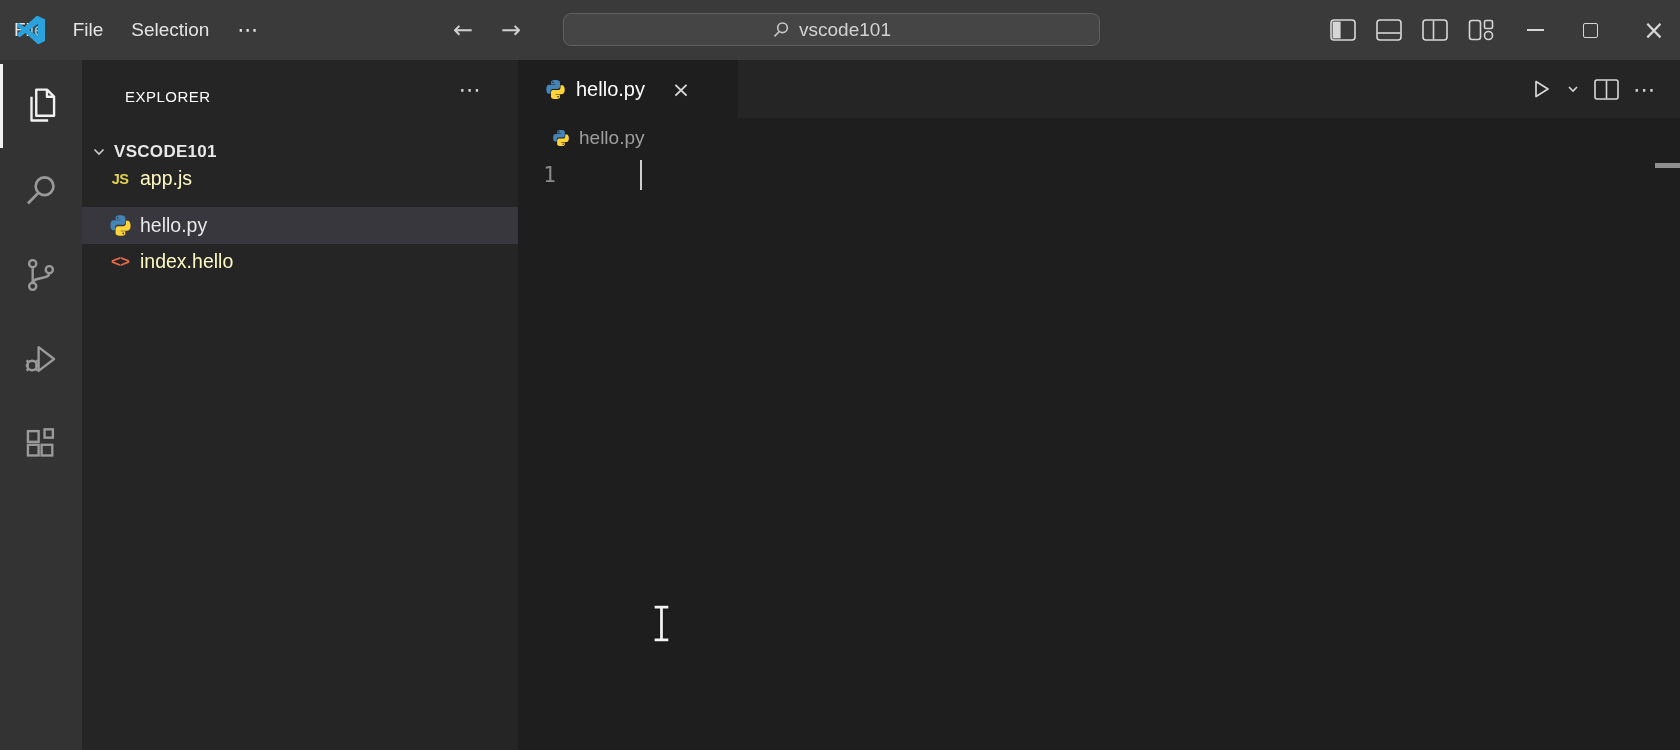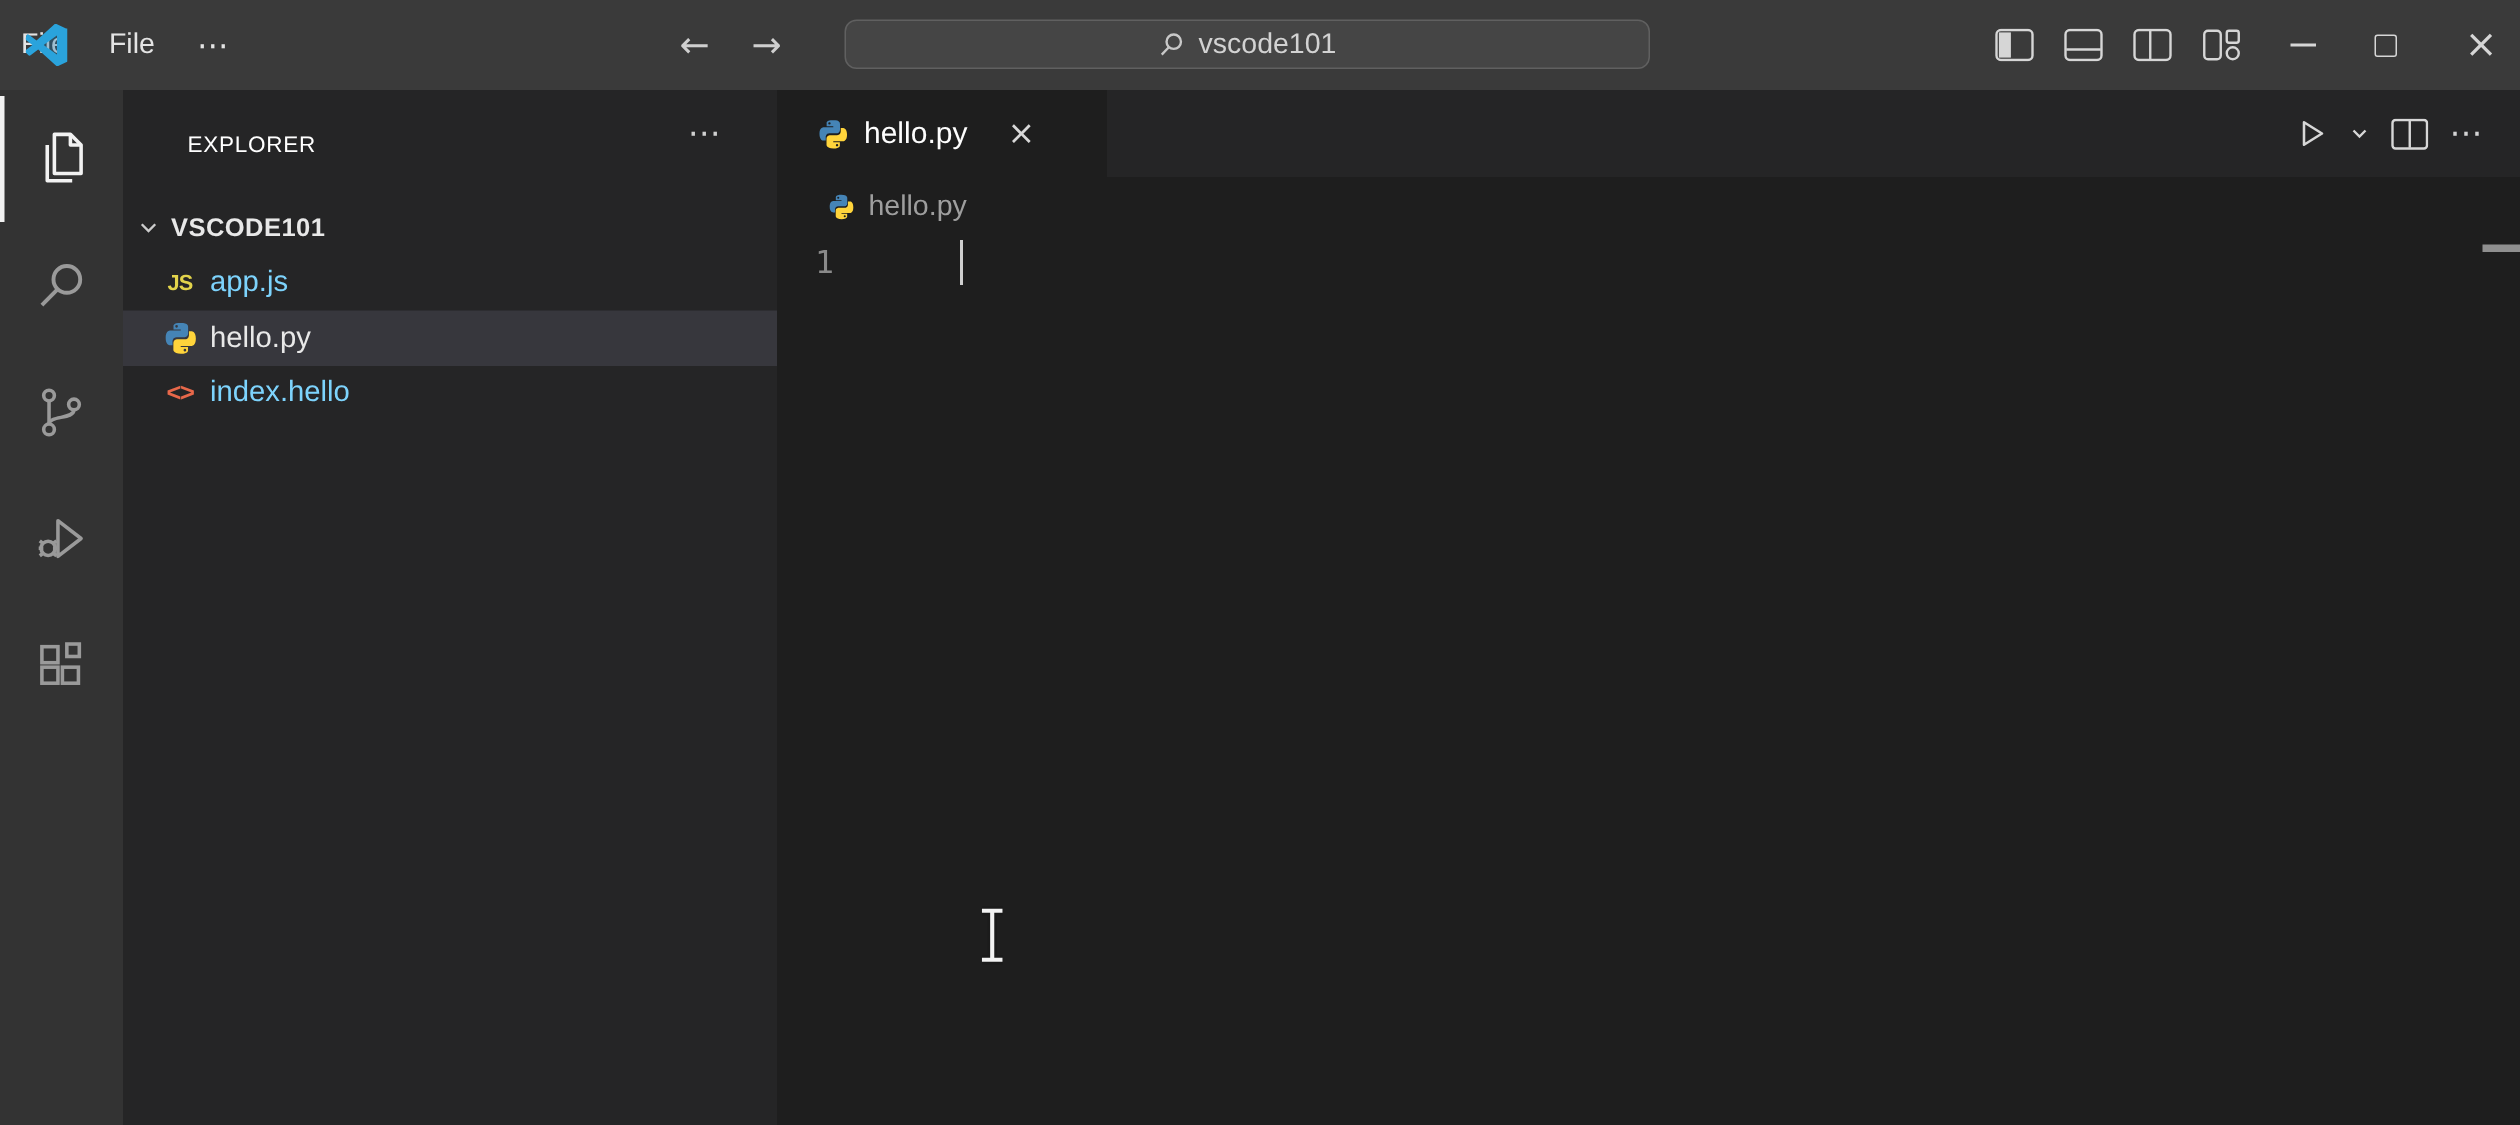--- a/index.html
+++ b/index.html
@@ -45,27 +45,27 @@
   .ab-item{left:0;width:82px;height:86px;display:flex;align-items:center;justify-content:center;}
   .ab-0{top:2px;} .ab-1{top:88px;} .ab-2{top:172px;} .ab-3{top:256px;} .ab-4{top:340px;}
 
   
   .sidebar{left:82px;top:60px;width:436px;height:690px;background:#252526;}
   .sb-title{left:43px;top:28px;font-size:15px;letter-spacing:.5px;color:#ffffff;}
   .sb-more{left:368px;top:14px;width:40px;height:30px;display:flex;align-items:center;justify-content:center;
     font-family:"DejaVu Sans",sans-serif;font-size:22px;color:#d0d0d0;letter-spacing:1px;}
   .tree-row{left:0;width:436px;height:37px;display:flex;align-items:center;}
   .row-folder{top:73px;}
-  .row-f0{top:110px;text-align:center;} .row-f1{top:147px;} .row-f2{top:183px;}
+  .row-f0{top:100px;text-align:center;} .row-f1{top:147px;} .row-f2{top:183px;}
   .row-selected{background:#37373d;}
   .folder-chevron{margin-left:9px;width:16px;height:16px;flex:0 0 auto;}
   .folder-name{margin-left:7px;font-size:17px;font-weight:bold;color:#e8e8e8;letter-spacing:.3px;}
   .file-icon-slot{margin-left:25px;width:26px;height:24px;flex:0 0 auto;
     display:flex;align-items:center;justify-content:center;}
-  .file-label{margin-left:7px;font-size:19.5px;color:#7dd3fc;}
+  .file-label{margin-left:7px;font-size:19.5px;color:#fef9c3;}
   .row-selected .file-label{color:#e8e8e8;}
   .js-glyph{font-size:14.5px;font-weight:bold;color:#e3d44b;letter-spacing:-.5px;}
   .html-glyph{font-size:17px;font-weight:bold;color:#e8684a;letter-spacing:-1px;}
   .pyicon{width:23px;height:23px;}
 
   
   .editorgroup{left:518px;top:60px;width:1162px;height:690px;background:#1e1e1e;}
   .tabbar{left:0;top:0;width:1162px;height:58px;background:#252526;}
   .tab{left:0;top:0;width:220px;height:58px;background:#1e1e1e;display:flex;align-items:center;}
   .tab .pyicon{margin-left:27px;width:21px;height:21px;}
@@ -105,20 +105,21 @@
 </svg>
 
 <div class="abs titlebar">
   <svg class="abs logo">
       <use href="#sym-vscode-logo"></use>
     </svg>
 
   <div class="menus">
     <div class="menu-item">File</div>
     <div class="menu-item">File</div>
+    <div class="menu-item">Selection</div>
     <div class="menu-item menu-more">⋯</div>
   </div>
 
   <div class="abs nav-arrow nav-back">←</div>
   <div class="abs nav-arrow nav-fwd">→</div>
 
   <div class="searchbox abs">
     <svg width="18" height="18" viewBox="0 0 18 18">
       <circle cx="10.5" cy="6.8" r="4.8" fill="none" stroke="#c8c8c8" stroke-width="1.6"></circle>
       <path d="M7.2 10.5 2.5 15.4" stroke="#c8c8c8" stroke-width="1.6" fill="none"></path>

